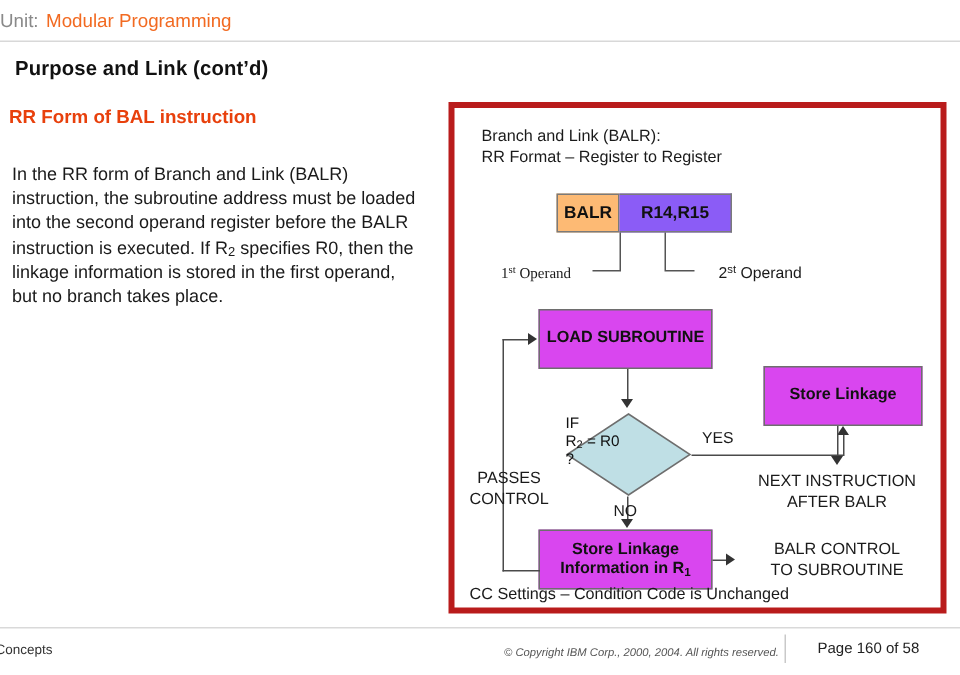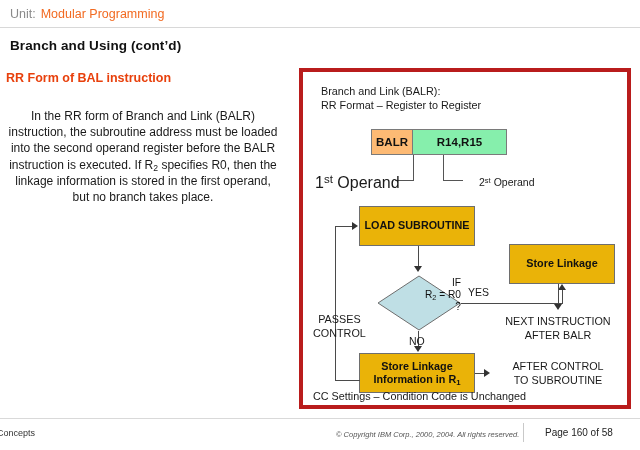--- a/index.html
+++ b/index.html
@@ -19,21 +19,20 @@
   
   #slide-header {
     position: absolute;
     left: 0; top: 0;
     width: 640px;
     height: 28px;
     box-sizing: border-box;
     border-bottom: 1px solid #d8d8d8;
     display: flex;
     align-items: center;
-    padding-left: 10px;
     background: #ffffff;
   }
   .hdr-group { display: flex; align-items: baseline; }
   .hdr-label {
     font-size: 12.5px;
     color: #8a8a8a;
     margin-right: 5px;
   }
   .hdr-value {
     font-size: 12.5px;
@@ -59,21 +58,20 @@
   }
 
   
   #body-paragraph {
     position: absolute;
     left: 8px; top: 108px;
     width: 270px;
     font-size: 12px;
     line-height: 16.2px;
     color: #1a1a1a;
-    text-align: center;
   }
   sub { font-size: 0.72em; line-height: 0; vertical-align: -0.22em; }
 
   
   #diagram-panel {
     position: absolute;
     left: 299px; top: 68px;
     width: 332px;
     height: 341px;
     box-sizing: border-box;
@@ -112,49 +110,49 @@
   #balr-opcode-box {
     width: 42px;
     background: #fdba74;
     border: 1px solid #7a7a7a;
     box-sizing: border-box;
     display: flex; align-items: center; justify-content: center;
     font-size: 11.5px; font-weight: bold;
     color: #111;
   }
   #balr-operand-box {
-    width: 94px;
-    background: #86efac;
+    width: 75px;
+    background: #8b5cf6;
     border: 1px solid #7a7a7a;
     border-left: none;
     box-sizing: border-box;
     display: flex; align-items: center; justify-content: center;
     font-size: 11.5px; font-weight: bold;
     color: #111;
   }
 
   
   .leader-v {
     position: absolute;
     width: 1px;
     background: #555;
   }
   .leader-h {
     position: absolute;
     height: 1px;
     background: #555;
   }
-  #op1-label { left: 12px; top: 104px; font-size: 16px; }
+  #op1-label { left: 31px; top: 104px; font-size: 10px; font-family: Liberation Serif, serif; }
   #op2-label { left: 176px; top: 104px; font-size: 10.5px; }
   sup.ord { font-size: 0.72em; vertical-align: 0.42em; line-height: 0; }
 
   
   .flow-box {
     position: absolute;
-    background: #eab308;
+    background: #d946ef;
     border: 1px solid #6e6e6e;
     box-sizing: border-box;
     display: flex;
     flex-direction: column;
     align-items: center;
     justify-content: center;
     text-align: center;
     font-size: 10.8px;
     font-weight: bold;
     line-height: 13.5px;
@@ -168,21 +166,21 @@
   #decision-diamond {
     position: absolute;
     left: 74px; top: 203px;
     width: 84px; height: 56px;
   }
   #decision-diamond svg { display: block; }
   #decision-label {
     position: absolute;
     left: 74px; top: 205px;
     width: 84px;
-    text-align: right;
+    text-align: left;
     font-size: 10.2px;
     line-height: 11.8px;
     color: #111;
     pointer-events: none;
   }
 
   
   .conn-v { position: absolute; width: 1px; background: #4a4a4a; }
   .conn-h { position: absolute; height: 1px; background: #4a4a4a; }
   .arrow-down {
@@ -251,21 +249,21 @@
 </head>
 <body>
 
 <div id="slide-header">
   <div class="hdr-group">
     <span class="hdr-label">Unit:</span>
     <span class="hdr-value">Modular Programming</span>
   </div>
 </div>
 
-<div id="page-title">Branch and Using (cont’d)</div>
+<div id="page-title">Purpose and Link (cont’d)</div>
 <div id="section-title">RR Form of BAL instruction</div>
 
 <div id="body-paragraph"><span>In the RR form of Branch and Link (BALR) instruction, the subroutine address must be loaded into the second operand register before the BALR instruction is executed. If R</span><sub>2</sub><span> specifies R0, then the linkage information is stored in the first operand, but no branch takes place.</span></div>
 
 <div id="diagram-panel">
   <div id="diagram-inner">
 
     <div class="dg-text" id="diagram-caption"><span>Branch and Link (BALR):</span><br><span>RR Format – Register to Register</span></div>
 
     <div id="balr-format-row">
@@ -323,21 +321,21 @@
     </div>
 
     <div class="conn-h" style="left:32px; top:308px; width:25px;"></div>
     <div class="conn-v" style="left:32px; top:154px; height:155px;"></div>
     <div class="conn-h" style="left:32px; top:154px; width:18px;"></div>
     <div class="arrow-right" style="left:49px; top:150px;"></div>
     <div class="dg-text" id="label-passes"><span>PASSES</span><br><span>CONTROL</span></div>
 
     <div class="conn-h" style="left:172px; top:301px; width:10px;"></div>
     <div class="arrow-right" style="left:181px; top:297px;"></div>
-    <div class="dg-text" id="label-pass-control"><span>AFTER CONTROL</span><br><span>TO SUBROUTINE</span></div>
+    <div class="dg-text" id="label-pass-control"><span>BALR CONTROL</span><br><span>TO SUBROUTINE</span></div>
 
     <div class="dg-text" id="cc-settings">CC Settings – Condition Code is Unchanged</div>
 
   </div>
 </div>
 
 <div id="footer-divider"></div>
 <div id="footer-left">Concepts</div>
 <div id="footer-copyright">© Copyright IBM Corp., 2000, 2004. All rights reserved.</div>
 <div id="footer-sep"></div>

